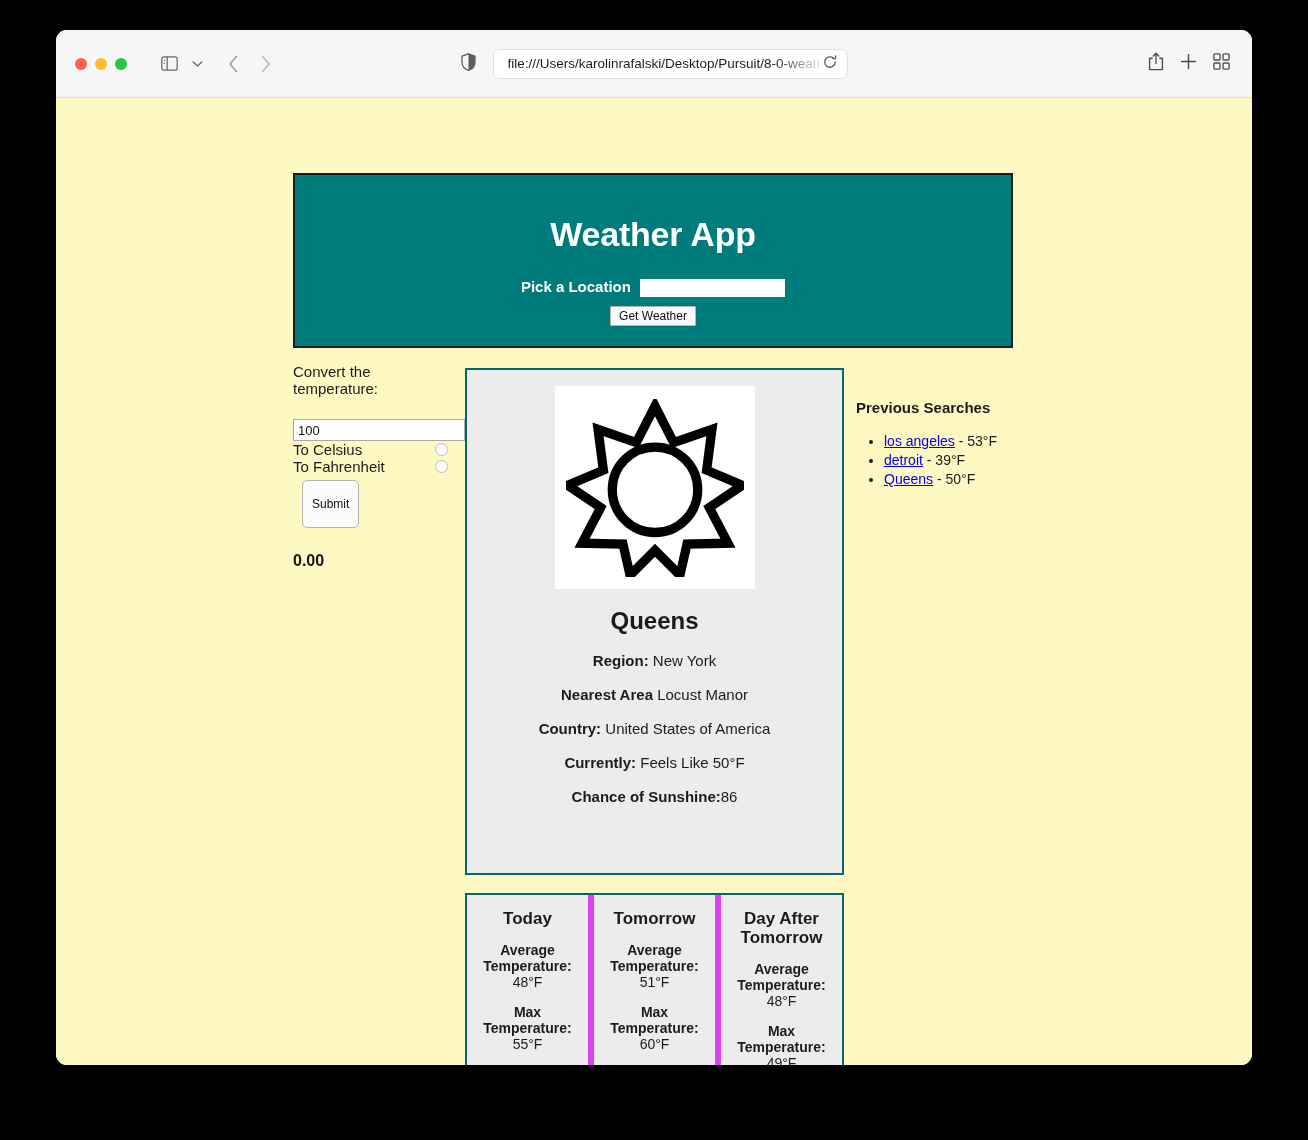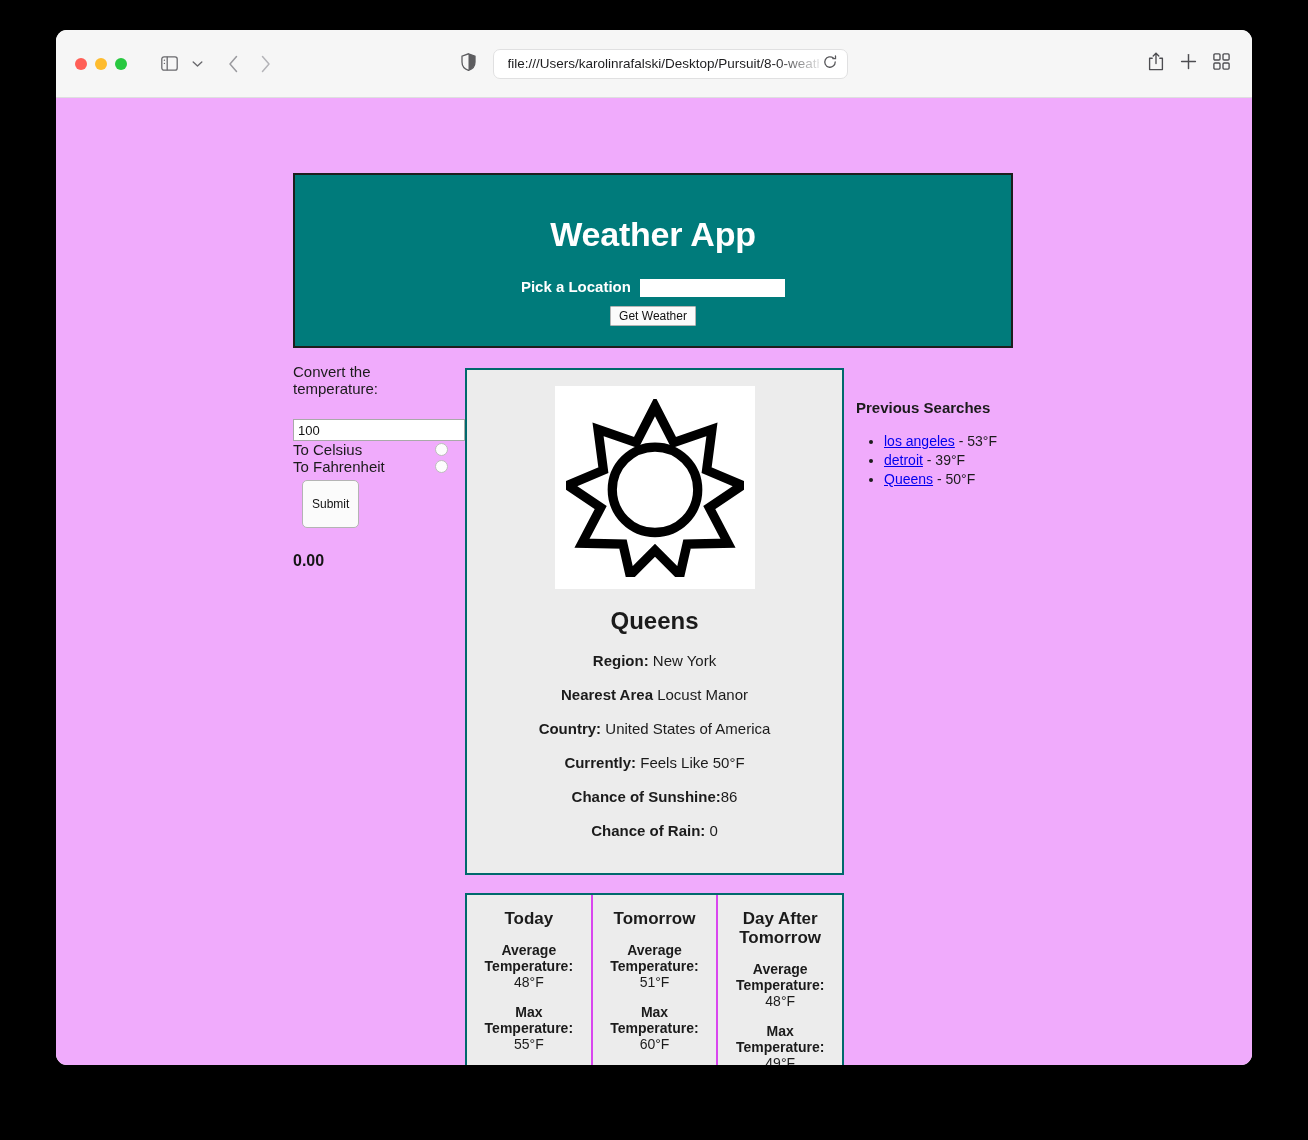--- a/index.html
+++ b/index.html
@@ -88,21 +88,21 @@
     display: flex; align-items: center;
     gap: 16px;
     margin-right: 22px;
     color: #4d4d51;
   }
 
   
   .page {
     position: relative;
     height: 967px;
-    background: #f0abfc;
+    background: #fef9c3;
     overflow: hidden;
     text-decoration: underline;
   }
 
   .app-header {
     position: absolute;
     left: 237px; top: 75px;
     width: 720px; height: 175px;
     background: #007b7b;
     border: 2px solid #1d1d1d;
@@ -252,21 +252,21 @@
     width: 379px;
     display: flex;
     border: 2px solid #00696c;
     background: #ececec;
   }
   .fc-card {
     flex: 1 1 0;
     padding: 14px 8px 10px;
     text-align: center;
     color: #1b1b1b;
-    border-left: 2px solid #d946ef;
+    border-left: 6px solid #d946ef;
     min-width: 0;
   }
   .fc-card:first-child { border-left: none; }
   .fc-day {
     font-size: 17px;
     font-weight: bold;
     line-height: 19px;
   }
   .fc-block { margin-top: 14px; font-size: 14px; line-height: 16px; }
   .fc-block .fc-lab { font-weight: bold; }
@@ -401,23 +401,20 @@
         <b>Nearest Area</b><span> Locust Manor</span>
       </div>
       <div class="detail">
         <b>Country:</b><span> United States of America</span>
       </div>
       <div class="detail">
         <b>Currently:</b><span> Feels Like 50°F</span>
       </div>
       <div class="detail">
         <b>Chance of Sunshine:</b><span>86</span>
-      </div>
-      <div class="detail">
-        <b>Chance of Rain:</b><span> 0</span>
       </div>
     </div>
 
     <div class="prev-searches">
       <h3 class="prev-title">Previous Searches</h3>
       <ul class="prev-list">
         <li>
           <a href="#">los angeles</a><span> - 53°F</span>
         </li>
         <li>

